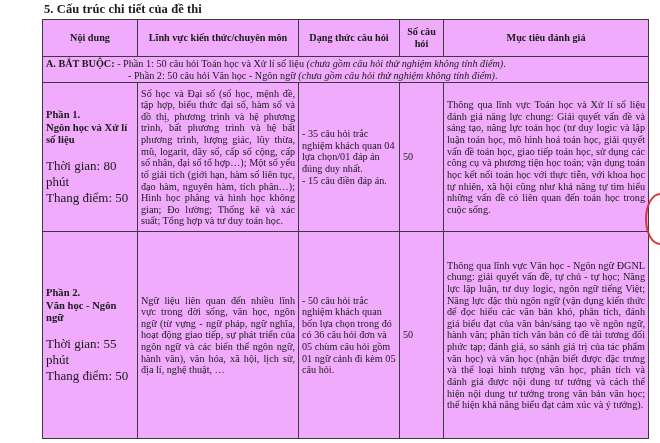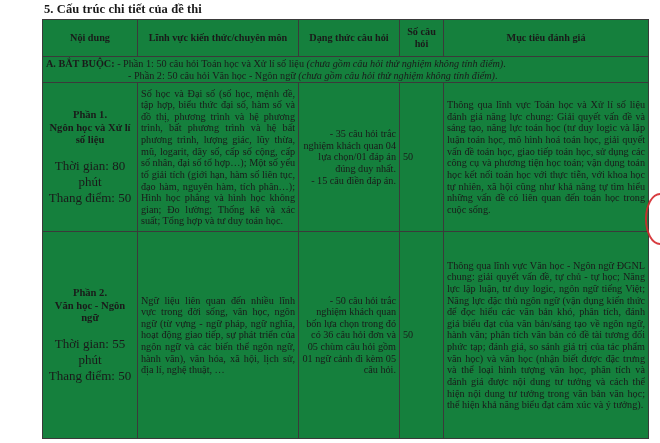--- a/index.html
+++ b/index.html
@@ -35,21 +35,21 @@
     text-align: right;
   }
 
   table.exam-table {
     position: absolute;
     left: 42px;
     top: 19px;
     width: 606px;
     border-collapse: collapse;
     table-layout: fixed;
-    background: #15803d;
+    background: #f0abfc;
   }
 
   table.exam-table th,
   table.exam-table td {
     border: 1px solid #3a3a3a;
     vertical-align: middle;
     padding: 1px 3px;
     font-size: 10.2px;
     line-height: 1.14;
   }
@@ -77,21 +77,21 @@
   }
   .banner-line1 { white-space: nowrap; }
   .banner-line2 {
     white-space: nowrap;
     padding-left: 82px;
   }
   .banner .lbl { font-weight: bold; text-align: center; }
   .banner .ital { font-style: italic; }
 
   td.col-noidung {
-    text-align: center;
+    text-align: left;
     padding: 4px 2px;
   }
   .part-title {
     font-weight: bold;
     font-size: 10.6px;
     line-height: 1.2;
   }
   .part-meta {
     font-size: 13px;
     line-height: 1.22;
@@ -100,21 +100,21 @@
   }
 
   td.col-linhvuc {
     text-align: justify;
     text-align-last: left;
     padding: 2px 4px;
     hyphens: none;
   }
 
   td.col-dangthuc {
-    text-align: right;
+    text-align: left;
     padding: 2px 5px;
   }
 
   td.col-socauhoi {
     text-align: left;
     font-size: 10.6px;
   }
 
   td.col-muctieu {
     text-align: justify;

